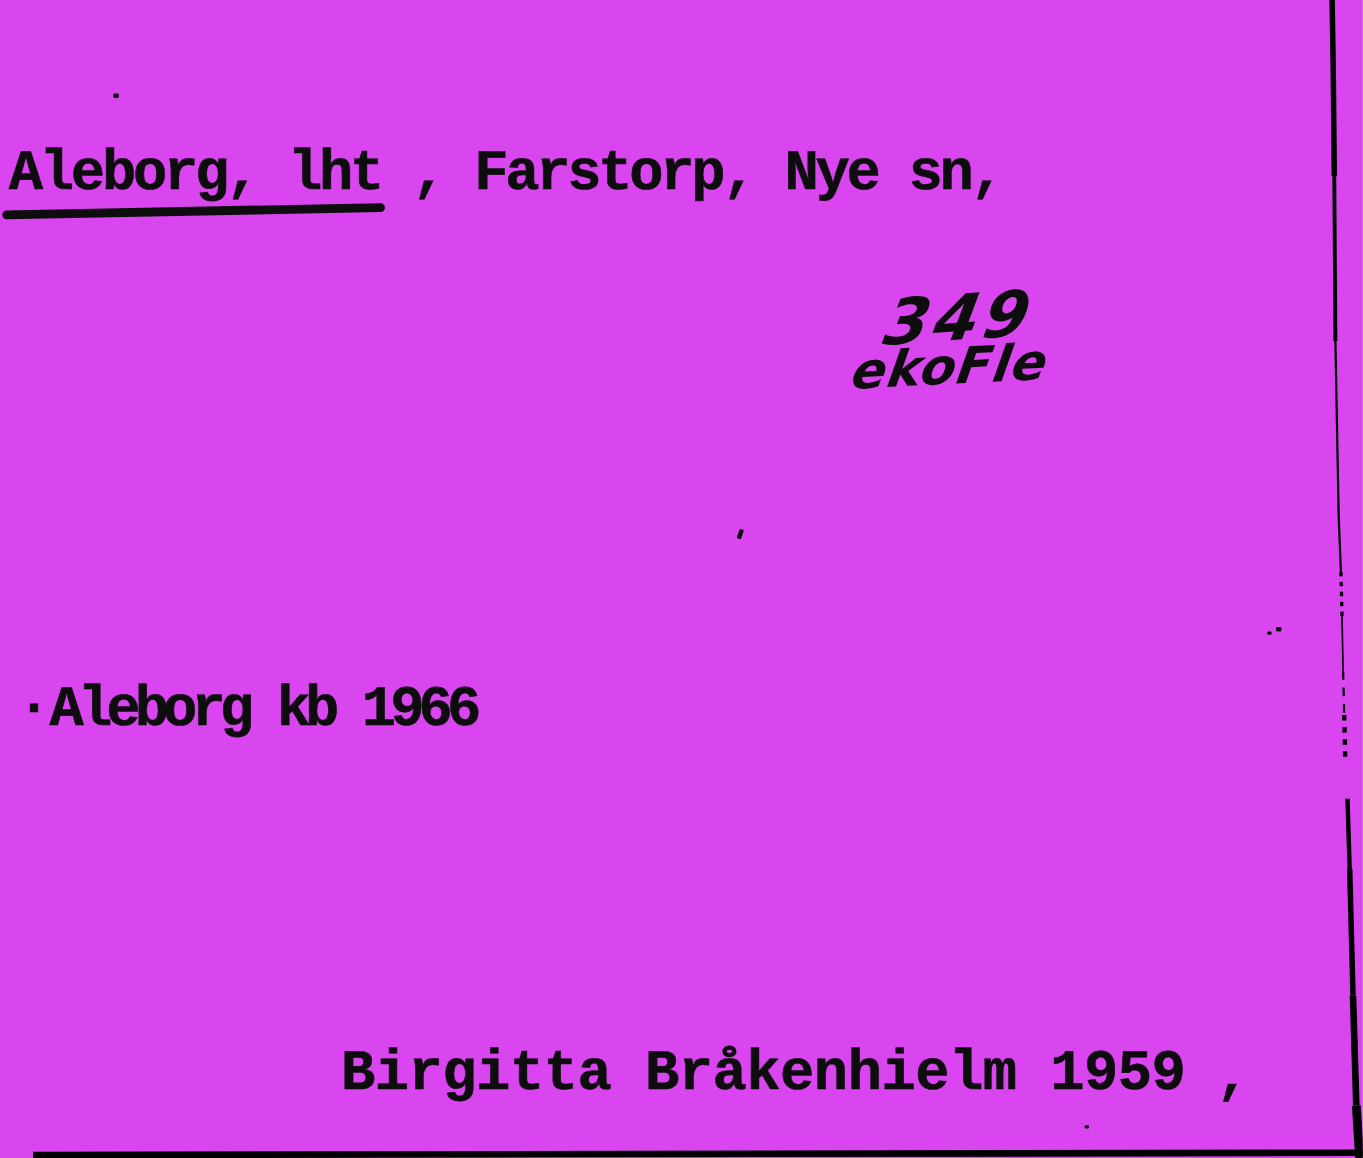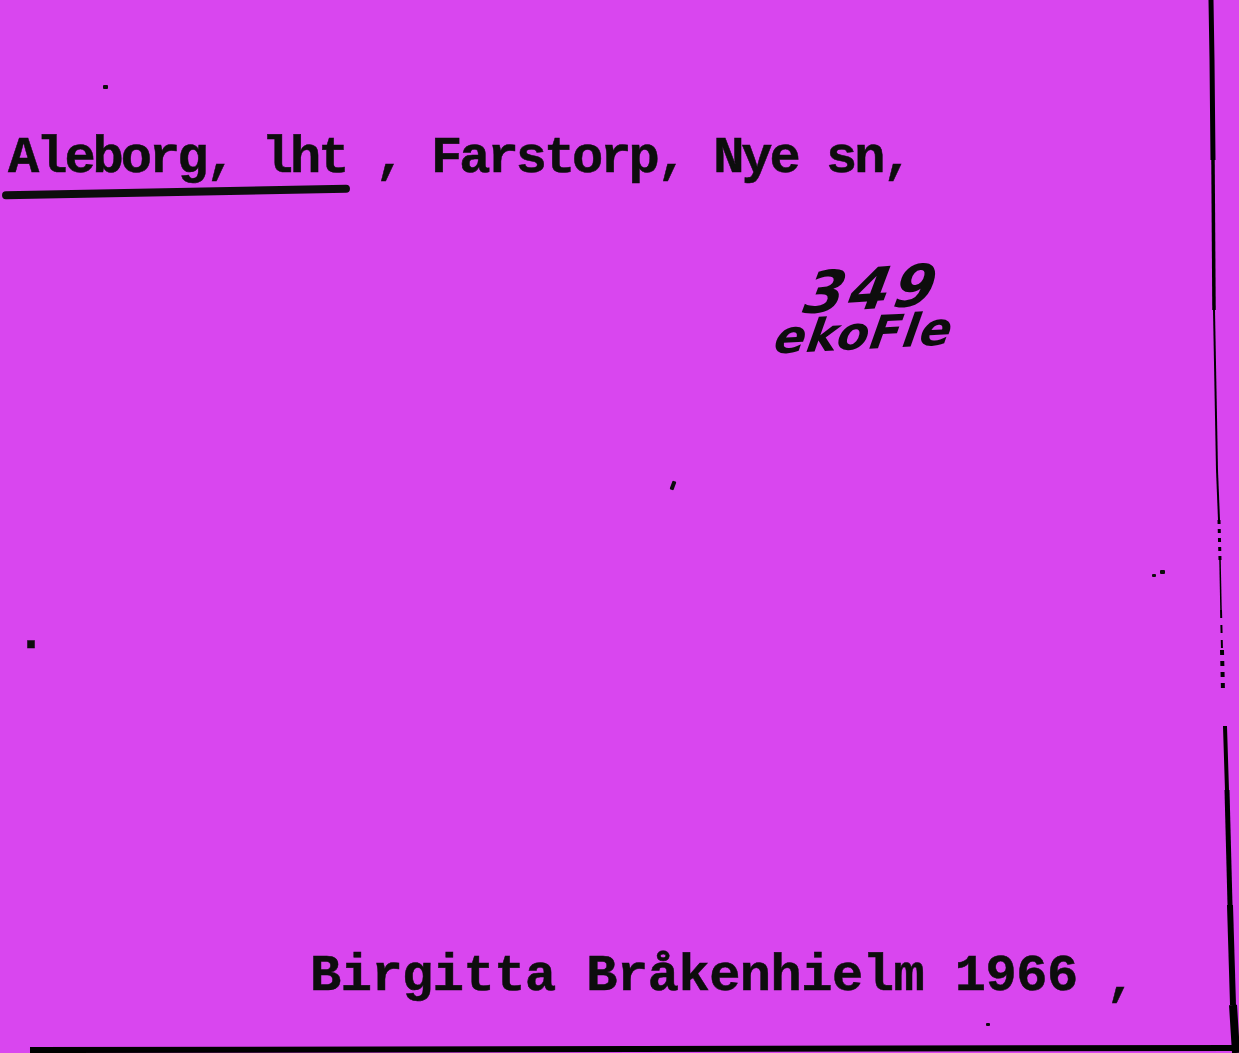--- a/index.html
+++ b/index.html
@@ -76,22 +76,23 @@
 
   <div class="tw l1"><span>Aleborg</span><span>, lht , Farstorp, Nye sn,</span></div>
   <div class="underline"></div>
 
 
   <div class="hw hw-num">349</div>
   <div class="hw hw-note">ekoFle</div>
 
 
   <div class="tw rec-dot">.</div>
+  <div class="tw l4">Aleborg kb 1966</div>
 
-  <div class="tw l5">Birgitta Bråkenhielm 1966</div>
+  <div class="tw l5">Birgitta Bråkenhielm 1959</div>
   <div class="tw sig-comma">,</div>
 
   <div class="speck s1"></div>
   <div class="speck s2"></div>
   <div class="speck s3a"></div>
   <div class="speck s3b"></div>
   <div class="speck s4"></div>
 
   <svg class="edge" width="1239" height="1053" viewBox="0 0 1239 1053">
     <path d="M1211 0 L1212 60 L1213 160" stroke-width="5"></path>

